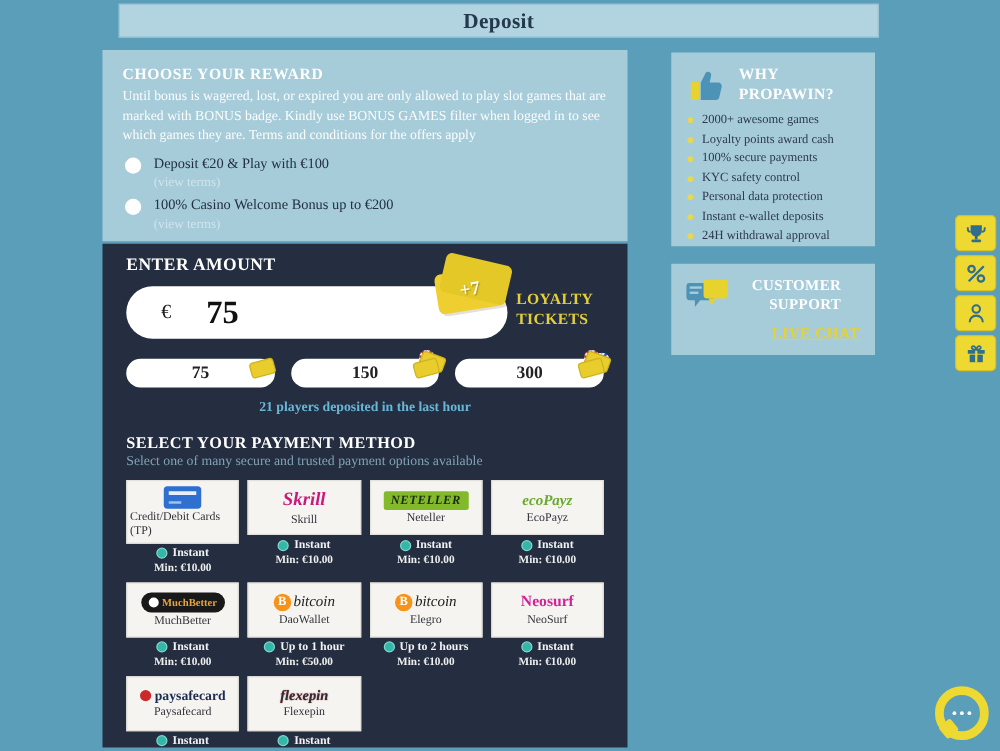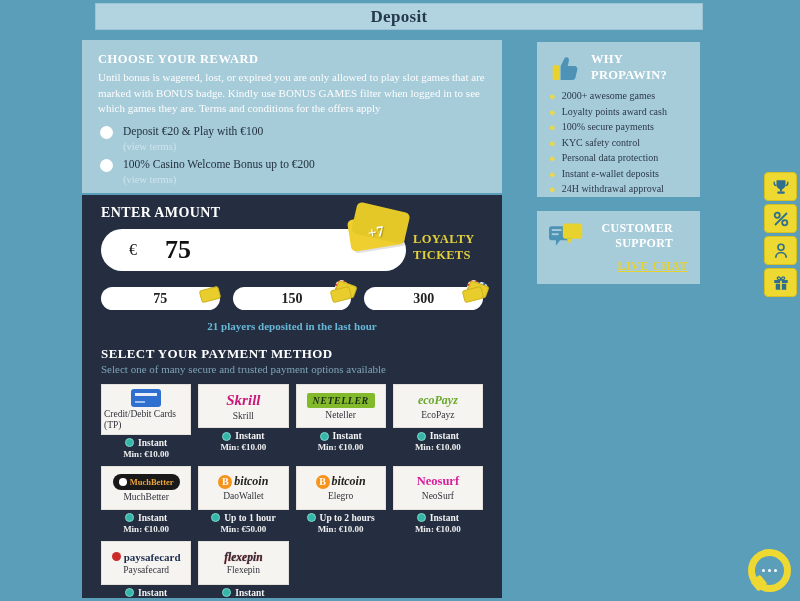--- a/index.html
+++ b/index.html
@@ -99,21 +99,21 @@
   .logo-card { width:30px; height:18px; background:#2f6fd0; border-radius:3px; position:relative; }
   .logo-card:before { content:""; position:absolute; left:4px; top:4px; right:4px; height:3px; background:#e8effa; }
   .logo-card:after { content:""; position:absolute; left:4px; bottom:4px; width:10px; height:2px; background:#9fc0ee; }
   .logo-skrill { color:#c9197d; font-size:15px; font-weight:bold; font-style:italic; }
   .logo-neteller { background:#83ba2c; color:#1c2b13; font-size:10px; font-weight:bold; font-style:italic; padding:2px 6px; border-radius:2px; letter-spacing:.5px; }
   .logo-ecopayz { color:#6aa82f; font-size:12px; font-weight:bold; font-style:italic; }
   .logo-muchbetter { background:#191919; color:#e8a33c; font-size:8.5px; font-weight:bold; padding:3px 6px; border-radius:9px; display:flex; align-items:center; gap:3px; }
   .logo-muchbetter:before { content:""; width:8px; height:8px; border-radius:50%; background:#fff; display:inline-block; }
   .logo-bitcoin { display:flex; align-items:center; gap:2px; }
   .btc-coin { width:14px; height:14px; border-radius:50%; background:#f7931a; color:#fff; font-size:10px; font-weight:bold; display:flex; align-items:center; justify-content:center; }
-  .btc-word { color:#23221f; font-size:12px; font-weight:bold; font-style:italic; }
+  .btc-word { color:#23221f; font-size:12px; font-weight:normal; font-style:italic; }
   .logo-neosurf { color:#d6219c; font-size:12.5px; font-weight:bold; }
   .logo-paysafe { display:flex; align-items:center; gap:3px; }
   .logo-paysafe .ps-dot { width:9px; height:9px; border-radius:50%; background:#cc2a2a; }
   .logo-paysafe .ps-word { color:#1c2d50; font-size:11px; font-weight:bold; }
   .logo-flexepin { color:#2a2d3a; font-size:11.5px; font-weight:bold; font-style:italic; text-shadow:0 0 1px #b33; }
 
   .deposit-footer {
     position:absolute; left:0; right:0; bottom:14px; text-align:center;
     color:#67b7d8; font-size:11px; font-weight:bold;
   }

